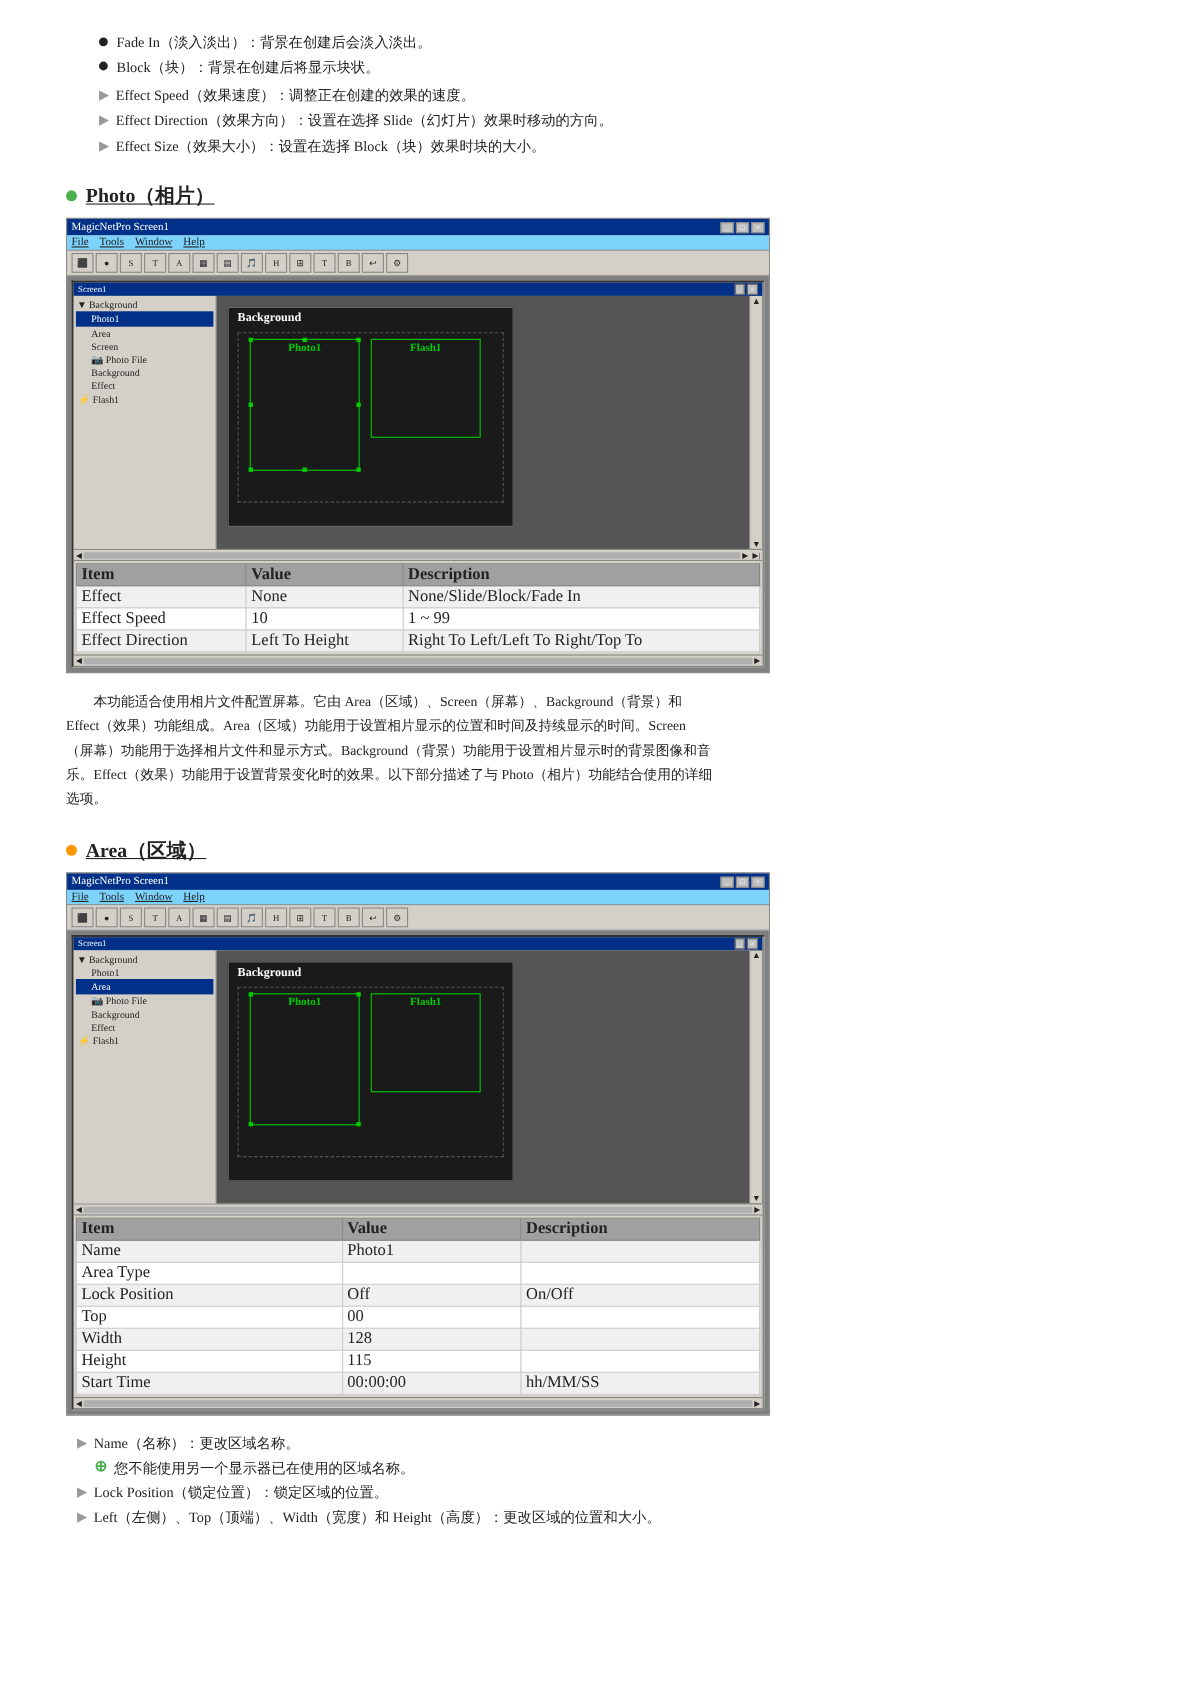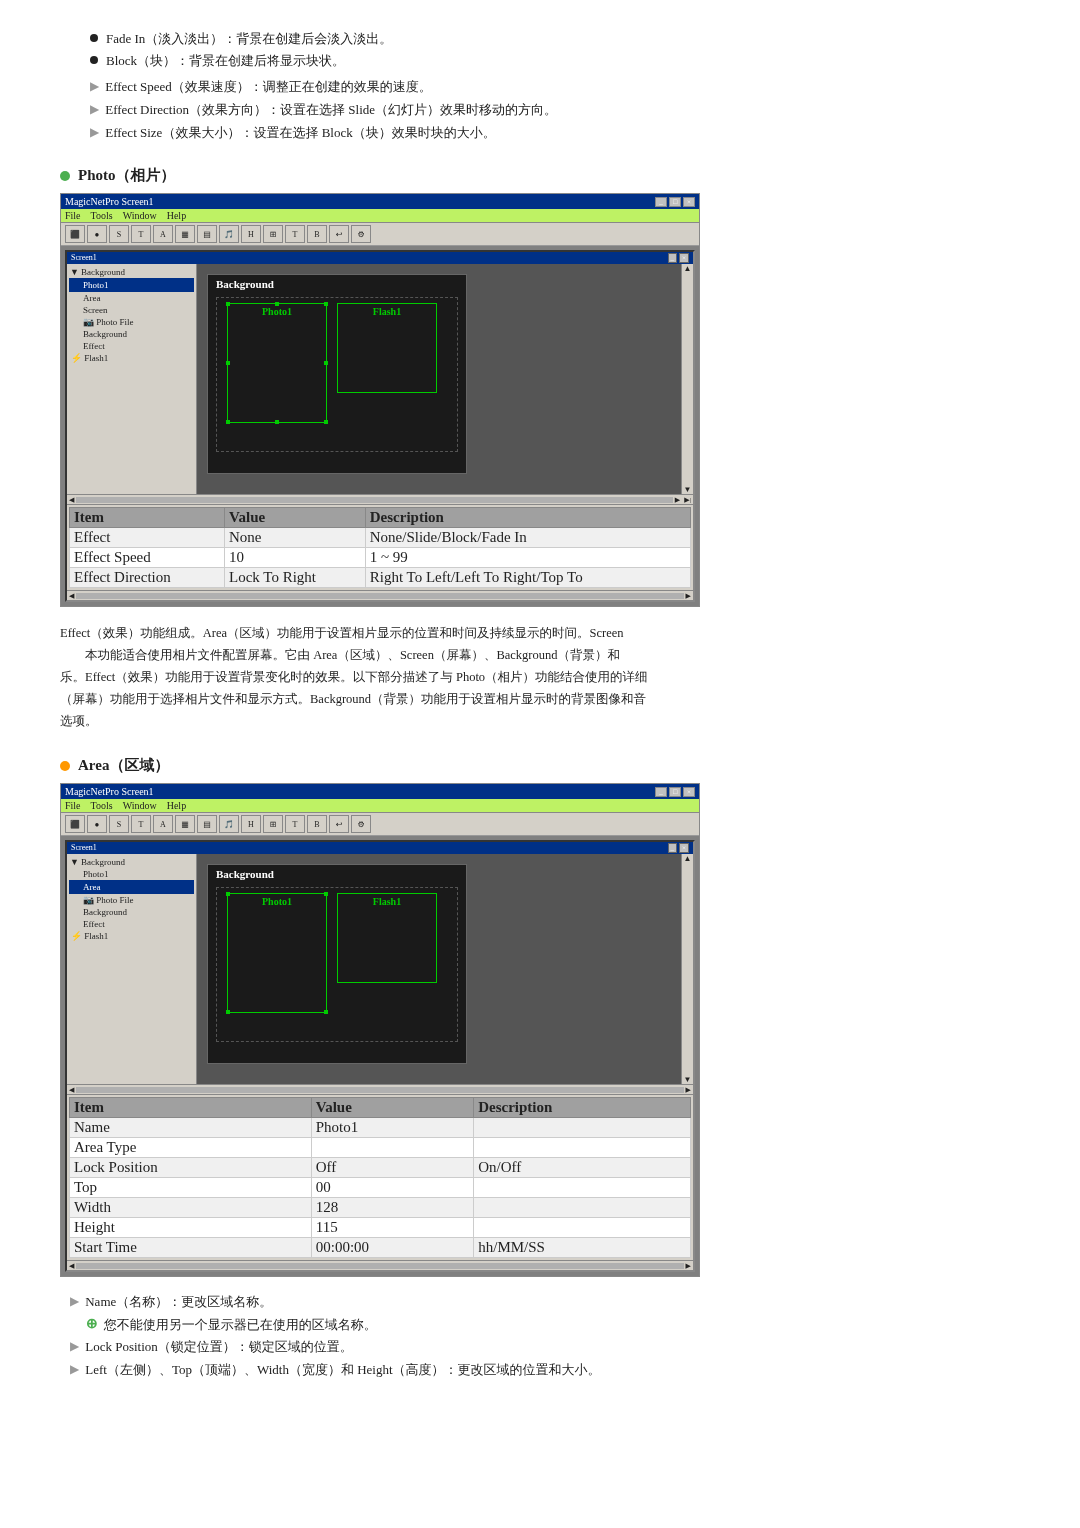--- a/index.html
+++ b/index.html
@@ -67,21 +67,22 @@
     .section-dot-orange {
       width: 10px;
       height: 10px;
       border-radius: 50%;
       background: #FF9800;
       margin-right: 8px;
       flex-shrink: 0;
     }
     .section-title {
       font-weight: bold;
-      font-size: 15px;
+      font-size: 18px;
+      text-decoration: underline;
     }
     .screenshot-box {
       border: 1px solid #888;
       background: #d4d0c8;
       margin: 8px 0 16px 0;
       width: 640px;
       position: relative;
     }
     .win-titlebar {
       background: #003087;
@@ -100,26 +101,27 @@
       width: 12px;
       height: 10px;
       background: #c0c0c0;
       border: 1px solid #888;
       font-size: 7px;
       display: flex;
       align-items: center;
       justify-content: center;
     }
     .win-menubar {
-      background: #bef264;
+      background: #7dd3fc;
       font-size: 10px;
       padding: 1px 4px;
       display: flex;
       gap: 10px;
       border-bottom: 1px solid #888;
+      text-decoration: underline;
     }
     .win-toolbar {
       background: #d4d0c8;
       padding: 2px 4px;
       display: flex;
       gap: 2px;
       border-bottom: 1px solid #999;
       flex-wrap: wrap;
     }
     .toolbar-btn {
@@ -309,49 +311,49 @@
                 <td>None</td>
                 <td>None/Slide/Block/Fade In</td>
               </tr>
               <tr>
                 <td>Effect Speed</td>
                 <td>10</td>
                 <td>1 ~ 99</td>
               </tr>
               <tr>
                 <td>Effect Direction</td>
-                <td>Lock To Right</td>
+                <td>Left To Height</td>
                 <td>Right To Left/Left To Right/Top To</td>
               </tr>
             </tbody>
           </table>
         </div>
 
         <div style="height:10px; background:#d4d0c8; border-top:1px solid #888; display:flex; align-items:center; padding:0 2px;">
           <div style="font-size:7px;">◀</div>
           <div style="flex:1; background:#b0b0b0; height:6px; margin:0 2px;"></div>
           <div style="font-size:7px;">▶</div>
         </div>
       </div>
     </div>
   </div>
 
   <div style="margin: 10px 0 10px 0; font-size:12.5px; line-height:1.75;">
-    <div>
-      <span>Effect（效果）功能组成。Area（区域）功能用于设置相片显示的位置和时间及持续显示的时间。Screen</span>
-    </div>
     <div style="display:flex;">
       <span style="white-space:nowrap;">　　</span>
       <span>本功能适合使用相片文件配置屏幕。它由 Area（区域）、Screen（屏幕）、Background（背景）和</span>
     </div>
     <div>
-      <span>乐。Effect（效果）功能用于设置背景变化时的效果。以下部分描述了与 Photo（相片）功能结合使用的详细</span>
+      <span>Effect（效果）功能组成。Area（区域）功能用于设置相片显示的位置和时间及持续显示的时间。Screen</span>
     </div>
     <div>
       <span>（屏幕）功能用于选择相片文件和显示方式。Background（背景）功能用于设置相片显示时的背景图像和音</span>
+    </div>
+    <div>
+      <span>乐。Effect（效果）功能用于设置背景变化时的效果。以下部分描述了与 Photo（相片）功能结合使用的详细</span>
     </div>
     <div>
       <span>选项。</span>
     </div>
   </div>
 
   <div class="section-header">
     <div class="section-dot-orange"></div>
     <span class="section-title">Area（区域）</span>
   </div>

